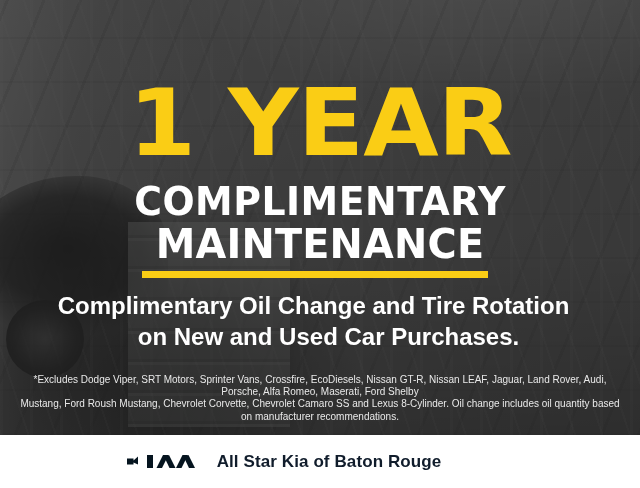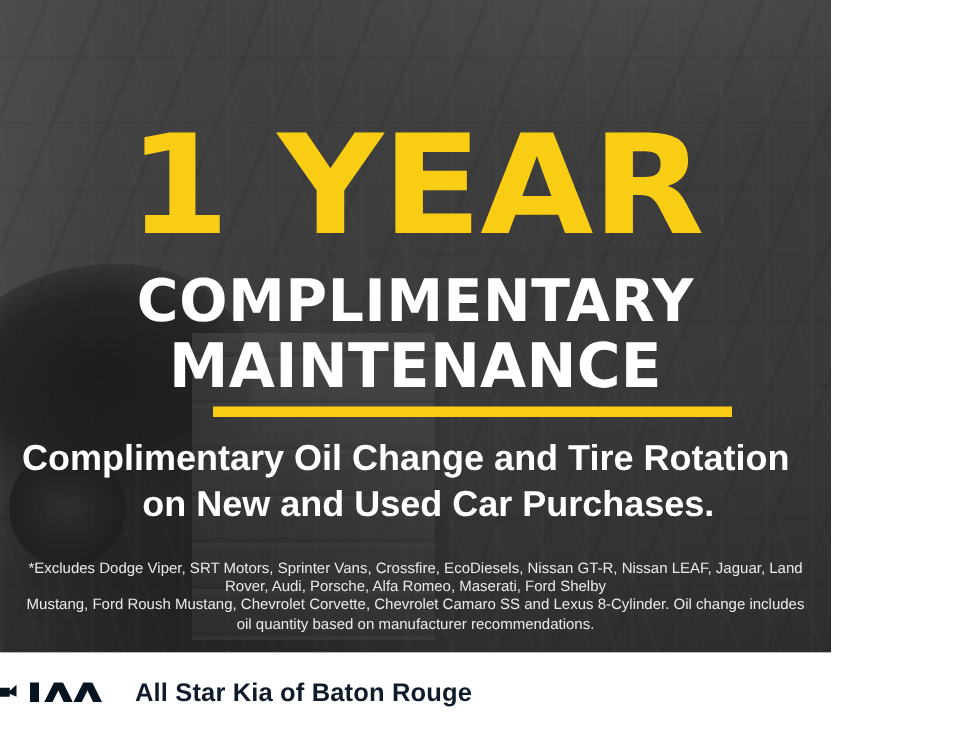--- a/index.html
+++ b/index.html
@@ -19,24 +19,24 @@
     height: 488px;
     overflow: hidden;
     background: #ffffff;
   }
 
   
   .hero {
     position: absolute;
     left: 0;
     top: 0;
-    width: 554px;
+    width: 640px;
     height: 435px;
     overflow: hidden;
-    background: #0369a1;
+    background: #b91c1c;
   }
 
   
   .photo {
     position: absolute;
     inset: 0;
     background-color: #70716f;
     background-image:
       
       repeating-linear-gradient(72deg,
@@ -198,20 +198,21 @@
   
   .footer {
     position: absolute;
     left: 0;
     top: 435px;
     width: 568px;
     height: 53px;
     background: #ffffff;
     display: flex;
     align-items: center;
+    justify-content: center;
     gap: 18px;
   }
   .kia-logo { display: block; }
   .dealer-name {
     color: #101c2b;
     font-family: "Liberation Sans", sans-serif;
     font-weight: 700;
     font-size: 17px;
     letter-spacing: 0.1px;
     white-space: nowrap;

